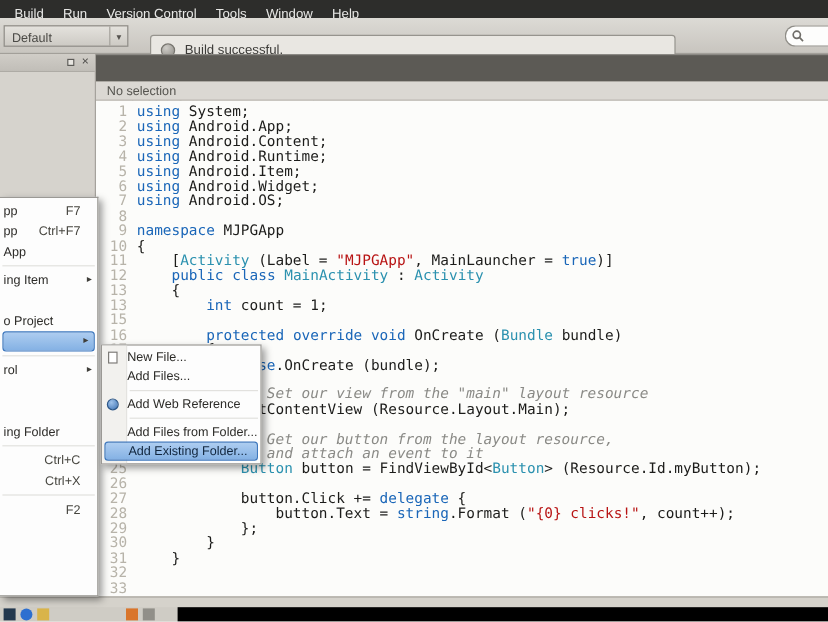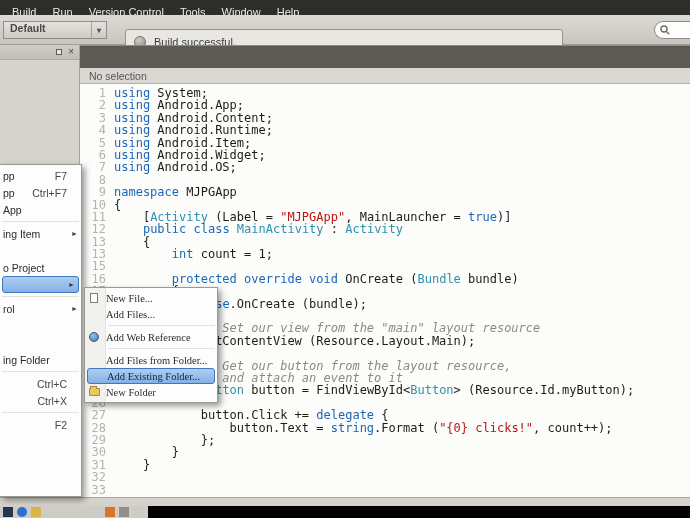--- a/index.html
+++ b/index.html
@@ -10,21 +10,21 @@
   
   .menubar { position:absolute; left:0; top:0; width:690px; height:25px;
              background:#2d2d2b; display:flex; align-items:center; padding-left:4px; }
   .mb-item { color:#e8e8e6; font-size:11px; line-height:15px; padding:0 8px; cursor:default; }
 
   
   .toolbar { position:absolute; left:0; top:15px; width:690px; height:30px;
              background:linear-gradient(#dcdad5,#c8c5bf); border-bottom:1px solid #a29f99; }
   .combo { position:absolute; left:3px; top:6px; width:104px; height:18px;
            background:linear-gradient(#e4e2dd,#cdcac4); border:1px solid #8f8d87;
-           display:flex; align-items:flex-start;font-weight:bold; }
+           display:flex; align-items:flex-end; }
   .combo-label { flex:1; font-size:10.5px; color:#4b4a46; padding-left:6px; }
   .combo-btn { width:15px; height:100%; border-left:1px solid #a5a29c; font-size:8px;
                color:#55534f; display:flex; align-items:center; justify-content:center; }
   .status-pill { position:absolute; left:125px; top:2px; width:438px; height:25px;
                  background:#e9e7e2; border:1px solid #96948e; border-radius:3px;
                  display:flex; align-items:center; padding-left:8px;margin-top:12px; }
   .status-icon { width:12px; height:12px; border-radius:50%;
                  background:radial-gradient(circle at 35% 30%, #cfcdc8, #8e8c86);
                  border:1px solid #77756f; margin-right:8px; }
   .status-text { font-size:11px; color:#3c3b38; }
@@ -78,21 +78,21 @@
              padding:0 14px 0 3px; font-size:10.5px; color:#2c2b28; }
   .ctx-label { white-space:nowrap; }
   .ctx-shortcut { margin-left:auto; color:#46453f; font-size:10.5px; }
   .ctx-arrow { position:absolute; right:3px; font-size:7px; color:#3f3e3a; }
   .menu-sep { height:1px; background:#e2e1de; margin:3px 2px; }
   .ctx-row.hl { background:linear-gradient(#aecdf0,#84b1e4); border:1px solid #3d77bd;
                 border-radius:3px; margin:0 2px; padding-left:1px; }
 
   .submenu { position:absolute; left:84px; top:287px; width:134px;
              background:#fdfdfd; border:1px solid #9b9995;
-             box-shadow:3px 3px 6px rgba(0,0,0,.4); z-index:60; padding:2px 0;font-family:Liberation Serif, serif; }
+             box-shadow:3px 3px 6px rgba(0,0,0,.4); z-index:60; padding:2px 0; }
   .sub-gutter-line { position:absolute; left:20px; top:0; bottom:0; width:1px; background:#e4e3e0; }
   .sub-gutter-bg { position:absolute; left:0; top:0; bottom:0; width:20px; background:#f2f1ee; }
   .sub-row { position:relative; height:16px; display:flex; align-items:center;
              padding-left:3px; font-size:10.5px; color:#2c2b28; z-index:2; }
   .sub-row.hl { background:linear-gradient(#aecdf0,#84b1e4); border:1px solid #3d77bd;
                 border-radius:3px; margin:0 2px; padding-left:1px; color:#10253d; }
   .sub-label { margin-left:6px; white-space:nowrap; }
   .ic { width:12px; height:12px; display:inline-flex; align-items:center; justify-content:center; }
   .ic-file i { display:block; width:8px; height:10px; background:#ffffff; border:1px solid #7d7b77; }
   .ic-web i { display:block; width:10px; height:10px; border-radius:50%;
@@ -283,26 +283,20 @@
       </div>
       <div class="menu-sep" style="margin-left: 23px;"></div>
       <div class="sub-row">
         <span class="ic ic-none"></span>
         <span class="sub-label">Add Files from Folder...</span>
       </div>
       <div class="sub-row hl">
         <span class="ic ic-none"></span>
         <span class="sub-label">Add Existing Folder...</span>
       </div>
-      <div class="sub-row">
-        <span class="ic ic-folder">
-          <i></i>
-        </span>
-        <span class="sub-label">New Folder</span>
-      </div>
     </div>
 
   <div class="statusstrip"></div>
 
   <div class="taskbar">
     <div class="tb-icons" id="tb-icons">
         <span class="tb-ic" style="background: rgb(35, 56, 78);"></span>
         <span class="tb-ic round" style="background: rgb(45, 111, 208);"></span>
         <span class="tb-ic" style="background: rgb(217, 180, 74);"></span>
         <span class="tb-ic" style="background: rgb(217, 117, 43); margin-left: 60px;"></span>

